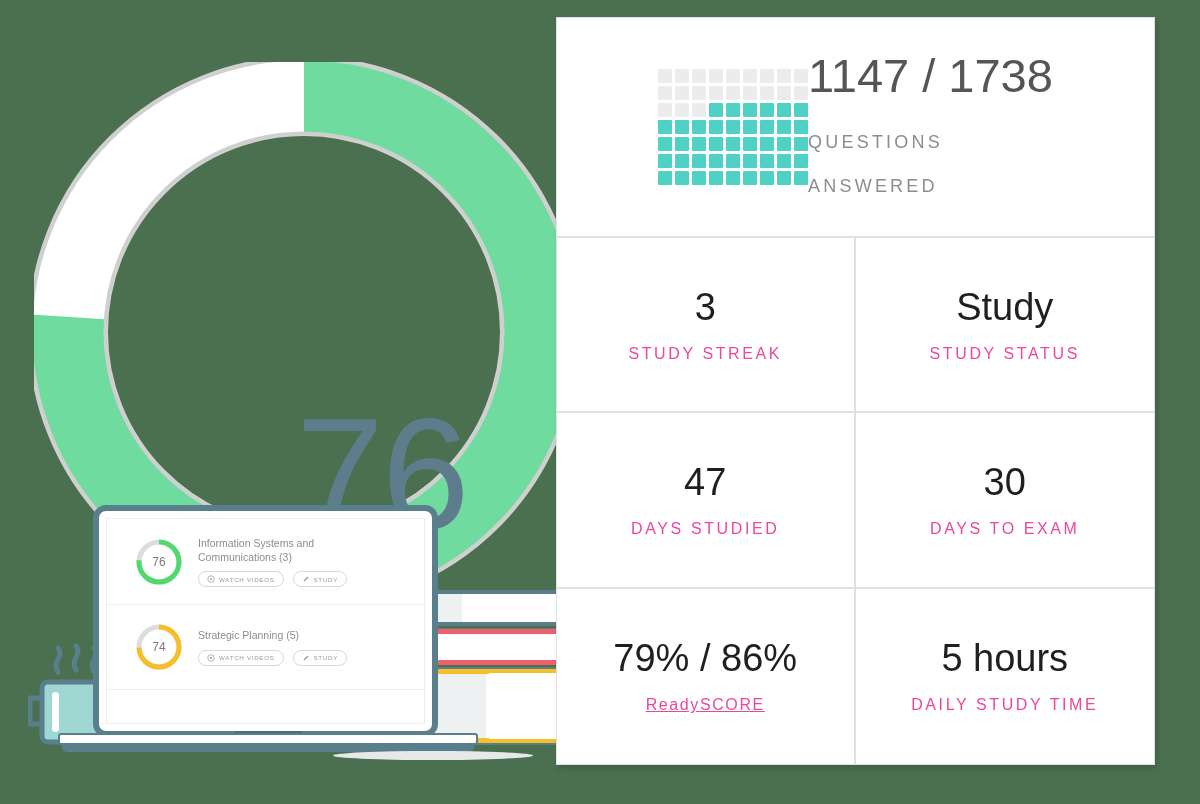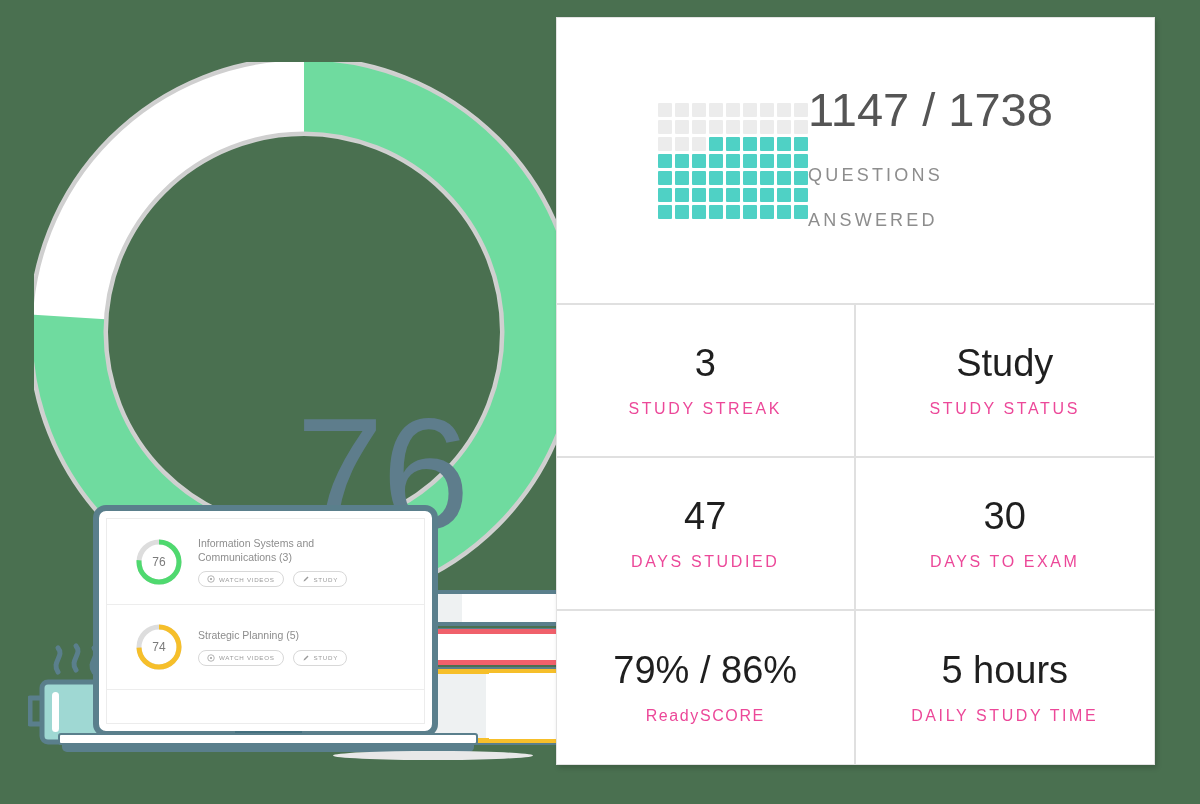--- a/index.html
+++ b/index.html
@@ -55,21 +55,21 @@
     height: 748px;
     background: #ffffff;
     border: 1px solid #e3e3e3;
     box-shadow: 2px 3px 5px rgba(0,0,0,0.16);
     box-sizing: border-box;
     display: flex;
     flex-direction: column;
   }
 
   .qa-block {
-    height: 287px;
+    height: 220px;
     border-bottom: 2px solid #e0e0e0;
     display: flex;
     align-items: center;
     justify-content: center;
     box-sizing: border-box;
   }
   .dot-grid {
     display: grid;
     grid-template-columns: repeat(9, 14px);
     grid-auto-rows: 14px;
@@ -122,21 +122,21 @@
     line-height: 1.1;
     white-space: nowrap;
   }
   .stat-label {
     margin-top: 16px;
     font-size: 16px;
     color: #ec4899;
     letter-spacing: 2.6px;
     white-space: nowrap;
   }
-  .stat-label.mixedcase { letter-spacing: 1.6px; }
+  .stat-label.mixedcase { letter-spacing: 1.6px; text-decoration: underline; }
 
   
   .mug { position: absolute; left: 28px; top: 640px; width: 105px; height: 110px; }
 
   
   .laptop { position: absolute; left: 58px; top: 505px; width: 420px; height: 255px; }
 
   .lap-screen-outer {
     position: absolute;
     left: 35px; top: 0;

